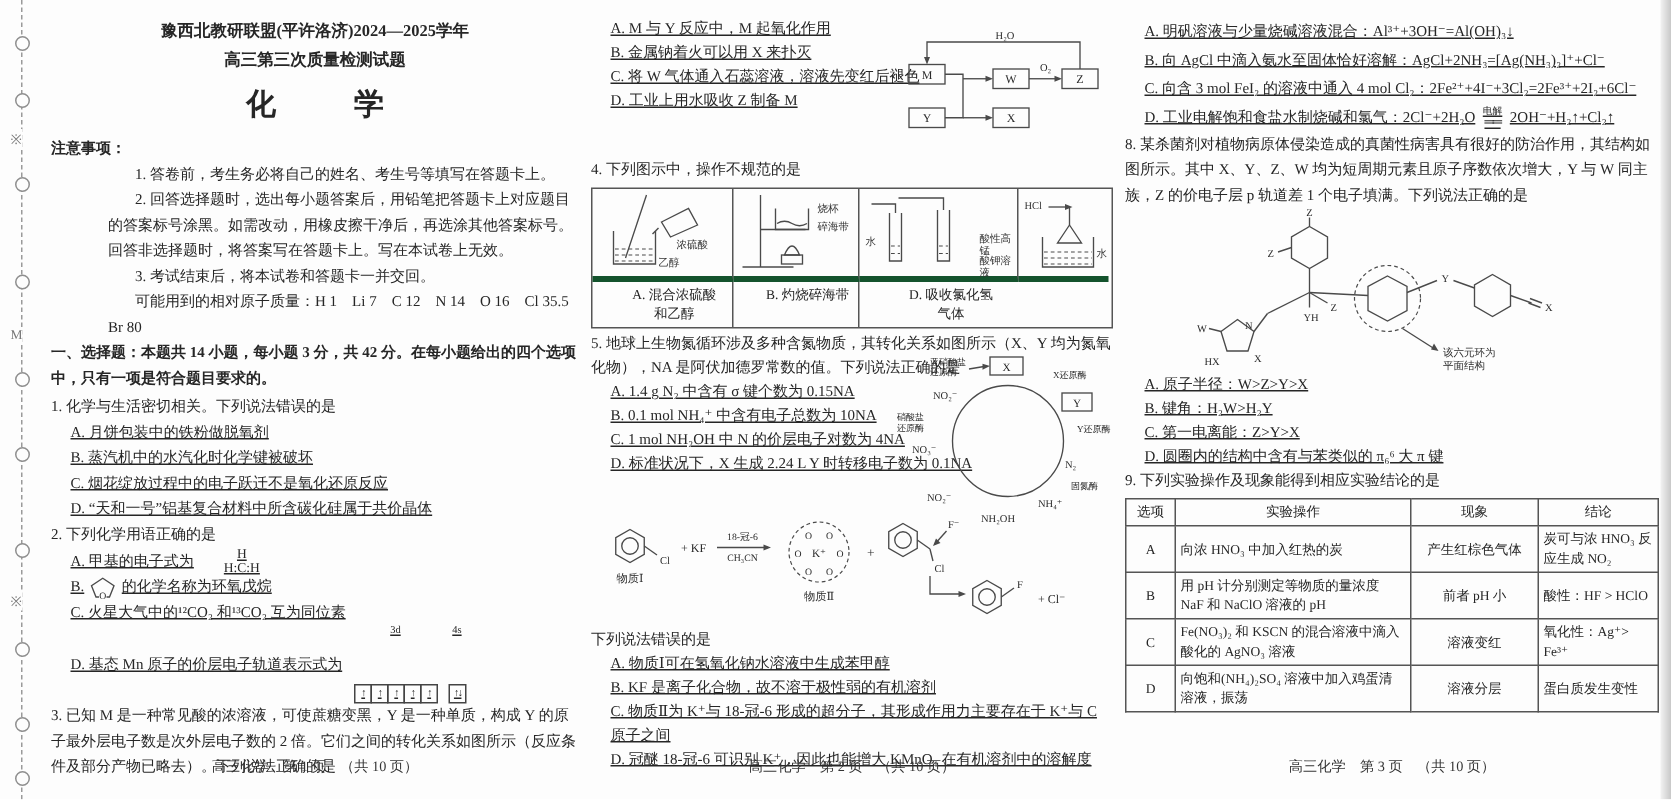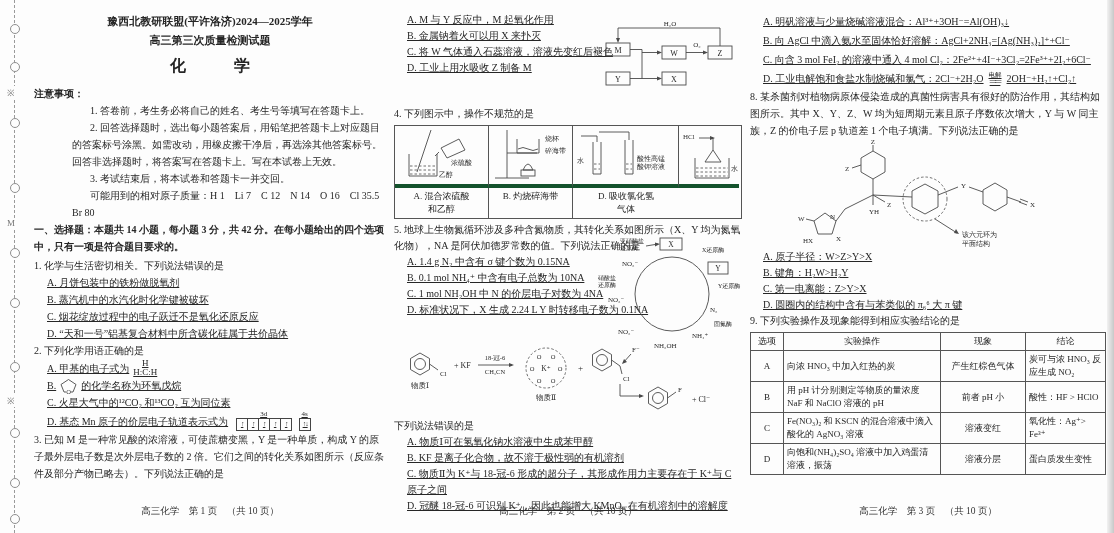--- a/index.html
+++ b/index.html
@@ -16,29 +16,29 @@
   .page{position:absolute;top:0;height:533px;padding-top:12px;box-sizing:border-box;}
   .p1{left:34px;width:352px;}
   .p2{left:394px;width:348px;}
   .p3{left:750px;width:356px;}
   .line{font-size:10px;line-height:17px;}
   .l2{font-size:10px;line-height:16px;}
   .b{font-weight:bold;}
   .ctr{text-align:center;}
   .ind{text-indent:18px;margin-left:38px;}
   .opt{padding-left:13px;text-decoration:underline;}
-  .pre{white-space:pre-line;}
+  .pre{white-space:pre-line;margin-left:16px;}
   .frow{display:flex;align-items:center;gap:4px;}
   .t1{font-size:11px;line-height:19px;}
-  .subject{font-size:16px;letter-spacing:16px;padding-left:16px;margin:6px 0 8px 0;}
+  .subject{font-size:20px;letter-spacing:16px;padding-left:16px;margin:6px 0 8px 0;}
   .footer{position:absolute;left:0;right:0;top:505px;text-align:center;font-size:9.5px;color:#333;}
   
   .edot{display:inline-block;text-align:center;font-size:9px;line-height:9px;}
   
-  .ogroup{display:inline-flex;flex-direction:column;align-items:center;margin-left:4px;}
+  .ogroup{display:inline-flex;flex-direction:column;align-items:center;margin-left:4px;gap:32px;}
   .olab{font-size:7px;line-height:7px;}
   .oboxes{display:inline-flex;}
   .obox{display:inline-block;width:10px;height:11px;border:1px solid #444;font-style:normal;
         font-size:7px;line-height:11px;text-align:center;margin-right:-1px;letter-spacing:-1px;}
   
   svg{overflow:visible;}
   svg text{font-family:"Liberation Serif","DejaVu Serif",serif;fill:#2a2a2a;}
   .sv{stroke:#4a4a4a;stroke-width:0.9;fill:none;}
   .svd{stroke:#4a4a4a;stroke-width:0.8;fill:none;stroke-dasharray:2.5 2;}
   .q3block{position:relative;min-height:94px;}

